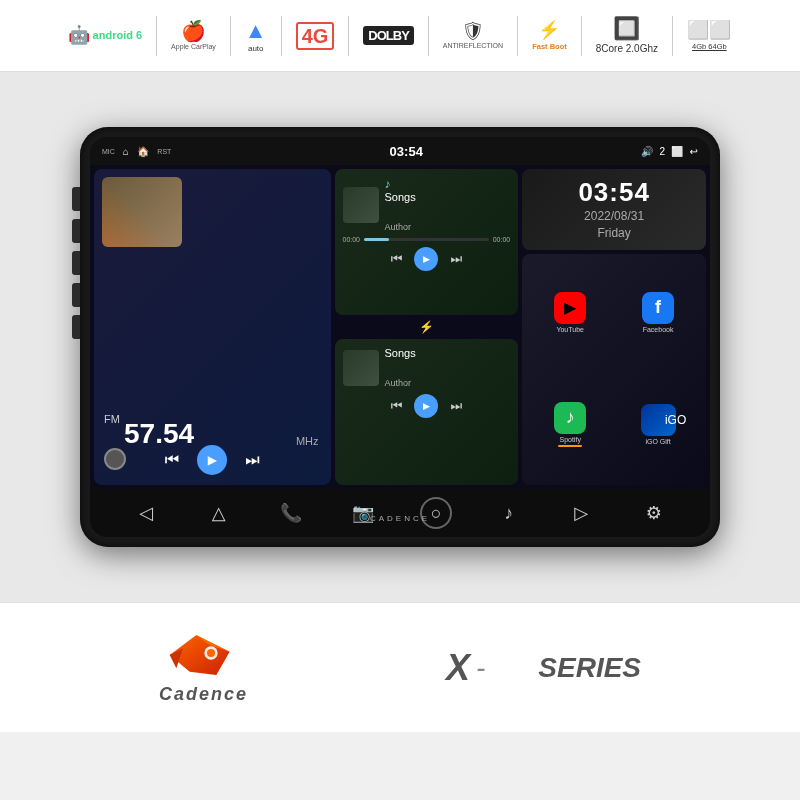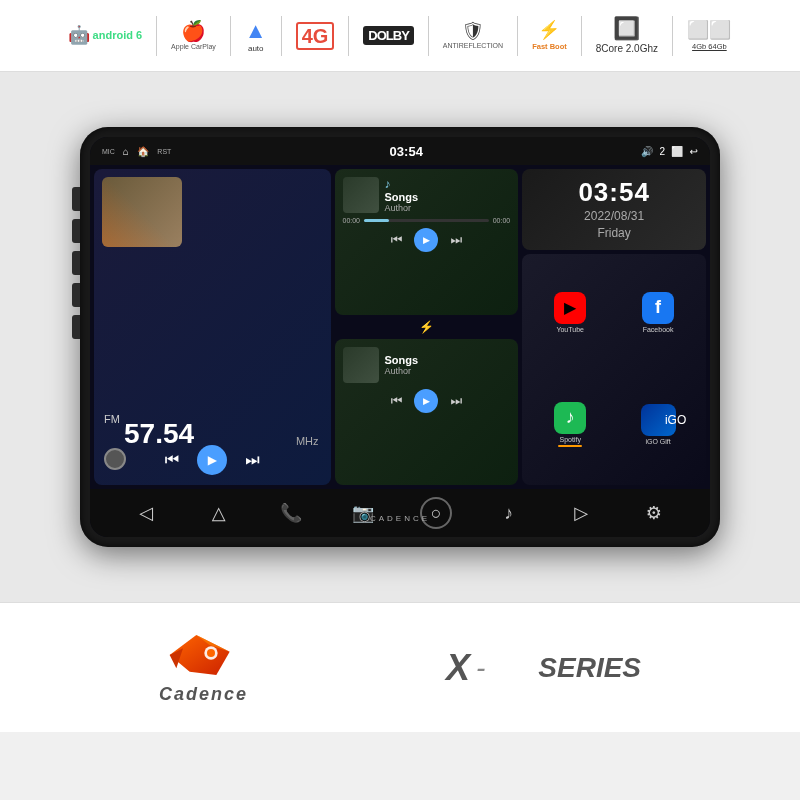--- a/index.html
+++ b/index.html
@@ -216,25 +216,26 @@
       padding: 8px;
       flex: 1;
     }
     .music-note {
       color: #7ec8e3;
       font-size: 12px;
     }
     .music-title {
       color: #fff;
       font-size: 11px;
-      font-weight: bold;
+      font-weight: normal;
     }
     .music-author {
       color: #aaa;
       font-size: 9px;
+      margin-top: 19px;
     }
     .music-thumb {
       width: 36px;
       height: 36px;
       background: linear-gradient(135deg, #2a3a2a, #405040);
       border-radius: 4px;
       flex-shrink: 0;
     }
     .progress-bar-wrap {
       display: flex;

